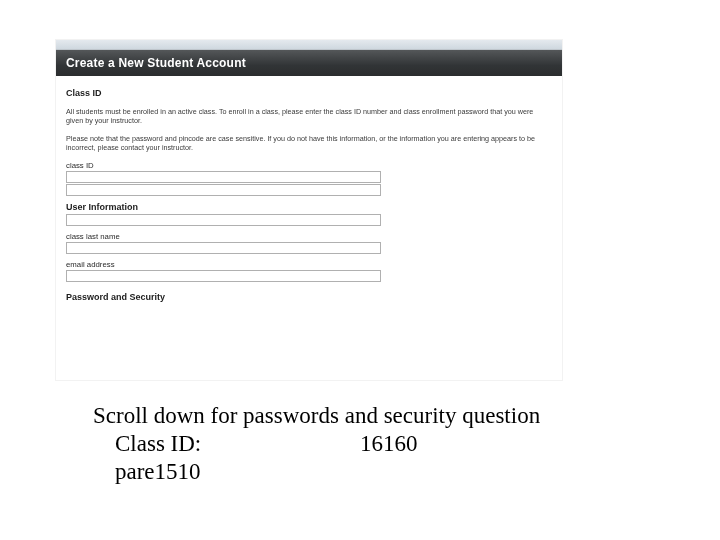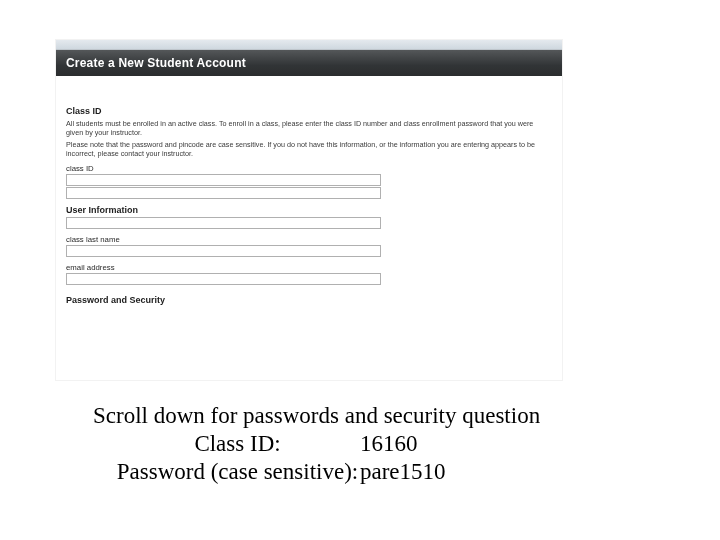--- a/index.html
+++ b/index.html
@@ -34,37 +34,37 @@
     background: linear-gradient(#545759,#313436 60%,#2b2d2e);
     color: #fff;
     font-size: 12px;
     font-weight: bold;
     display: flex;
     align-items: center;
     padding: 0 10px;
     letter-spacing: 0.2px;
   }
   .formarea {
-    padding: 24px 10px 10px 10px;
+    padding: 6px 10px 10px 10px;
     font-size: 8px;
     color: #3a3a3a;
     filter: blur(0.45px);
   }
   .sectionhead {
     font-size: 9px;
     font-weight: bold;
     color: #1d1d1d;
     margin-top: 6px;
     margin-bottom: 2px;
   }
   .ptext {
     font-size: 7.2px;
     color: #3a3a3a;
     line-height: 1.25;
-    margin: 3px 0;
+    margin: 9px 0;
     max-width: 475px;
   }
   .fieldlabel {
     font-size: 7.8px;
     color: #2a2a2a;
     margin-top: 6px;
   }
   .txtinput {
     display: block;
     width: 315px;
@@ -80,21 +80,21 @@
     width: 560px;
     font-family: "Times New Roman", Times, serif;
     font-size: 23px;
     color: #000;
     line-height: 1.22;
   }
   .caprow {
     display: flex;
     margin-left: 22px;
   }
-  .capk { width: 245px; text-align: center; }
+  .capk { width: 245px; }
 </style>
 </head>
 <body>
 
 <div class="slide">
 
   <div class="screenshot">
     <div class="topstrip"></div>
     <div class="titlebar">
       <span>Create a New Student Account</span>
@@ -124,18 +124,17 @@
     </div>
   </div>
 
   <div class="caption">
     <div>Scroll down for passwords and security question</div>
     <div class="caprow">
       <span class="capk">Class ID:</span>
       <span>16160</span>
     </div>
     <div class="caprow">
-      <span class="capk">Password (case sensitive):</span>
       <span>pare1510</span>
     </div>
   </div>
 
 </div>
 
 </body></html>

